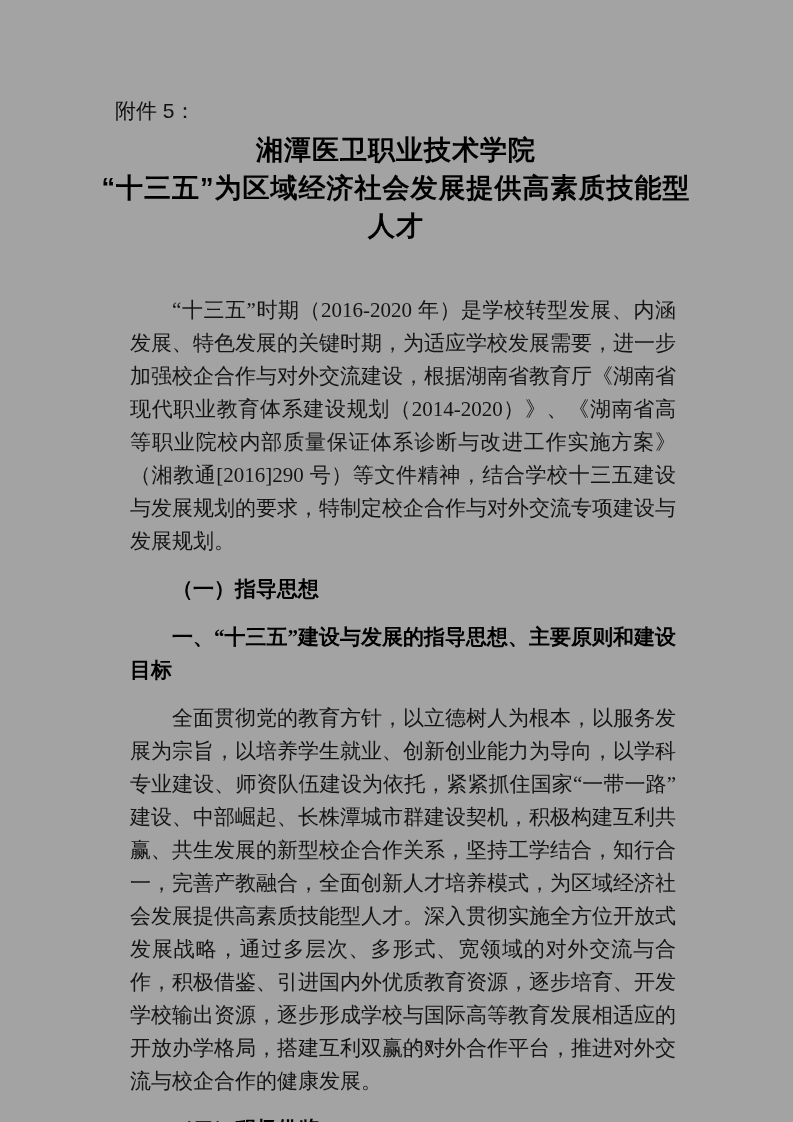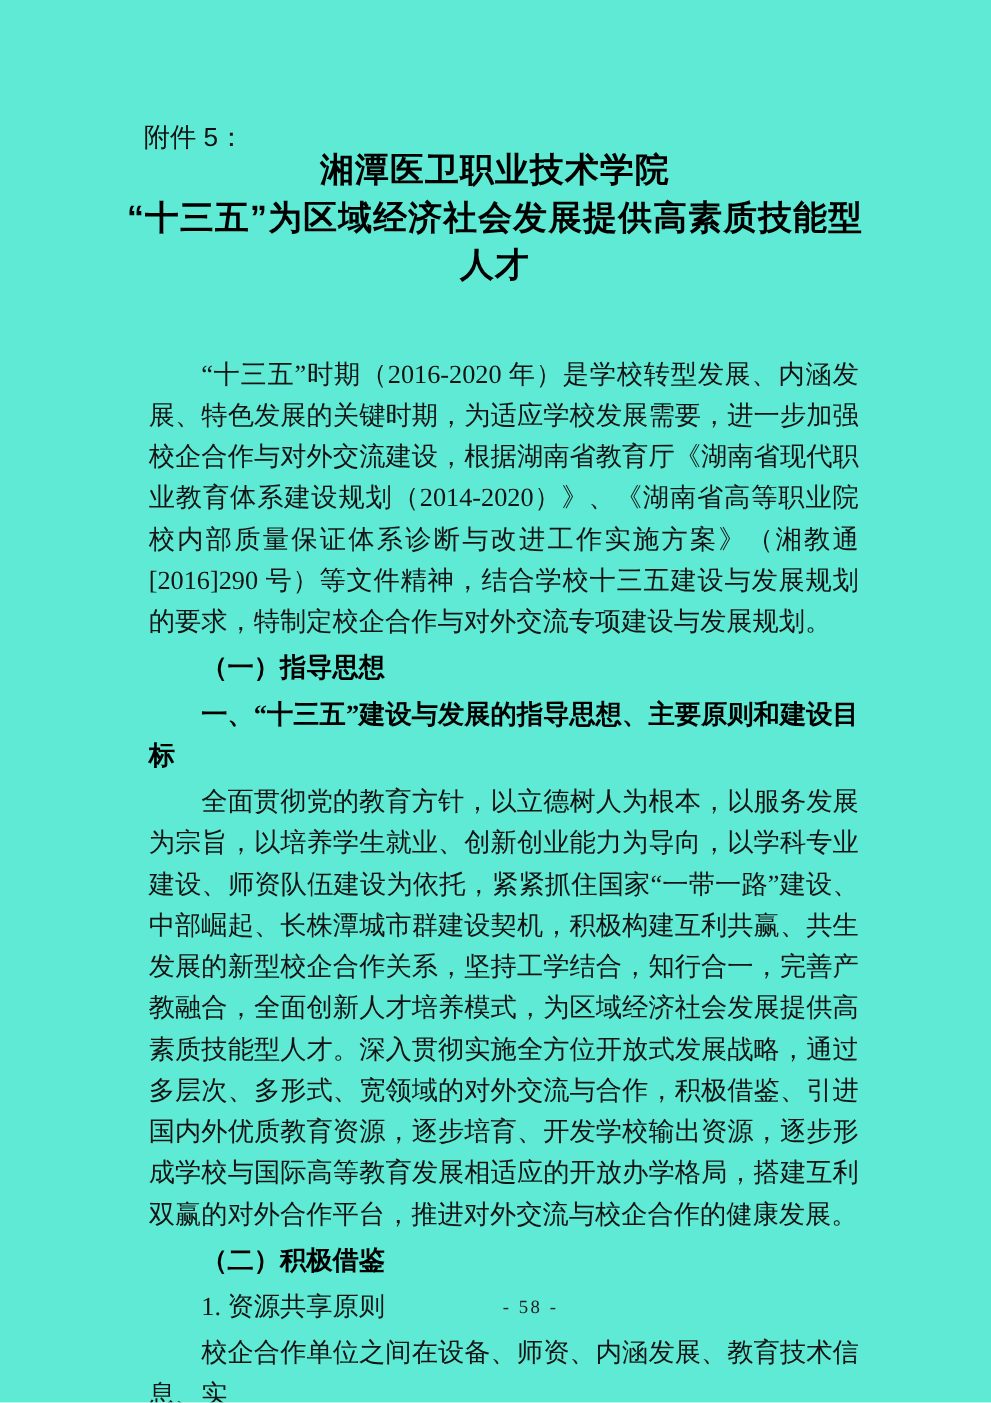--- a/index.html
+++ b/index.html
@@ -4,38 +4,38 @@
 <style>
   html, body {
     margin: 0;
     padding: 0;
     background: #ffffff;
   }
   .page {
     position: relative;
     width: 793px;
     height: 1122px;
-    background: #5eead4;
+    background: #a3a3a3;
     overflow: hidden;
     color: #1a1a1a;
     font-family: "Liberation Serif", serif;
   }
   .attachment-label {
     position: absolute;
     left: 115px;
     top: 97px;
     font-size: 21px;
     line-height: 28px;
     font-family: "Liberation Sans", sans-serif;
     color: #111;
   }
   .doc-title {
     position: absolute;
     left: 88px;
-    top: 117px;
+    top: 131px;
     width: 616px;
     text-align: center;
     font-family: "Liberation Sans", sans-serif;
     font-weight: 700;
     color: #000;
   }
   .title-line {
     font-size: 27px;
     line-height: 38px;
     letter-spacing: 1px;
@@ -45,21 +45,21 @@
     left: 115px;
     top: 279px;
     width: 576px;
     font-size: 21px;
     line-height: 33px;
     text-align: justify;
     text-justify: inter-ideograph;
     color: #141414;
   }
   .content p {
-    margin: 4px;
+    margin: 15px;
     text-indent: 2em;
     font-family: Liberation Serif, serif;
   }
   .heading {
     font-family: "Liberation Sans", sans-serif;
     font-weight: 700;
     color: #000;
   }
   .footer {
     position: absolute;

